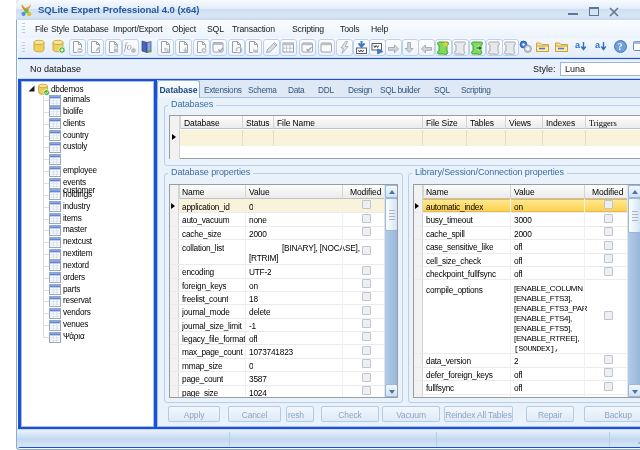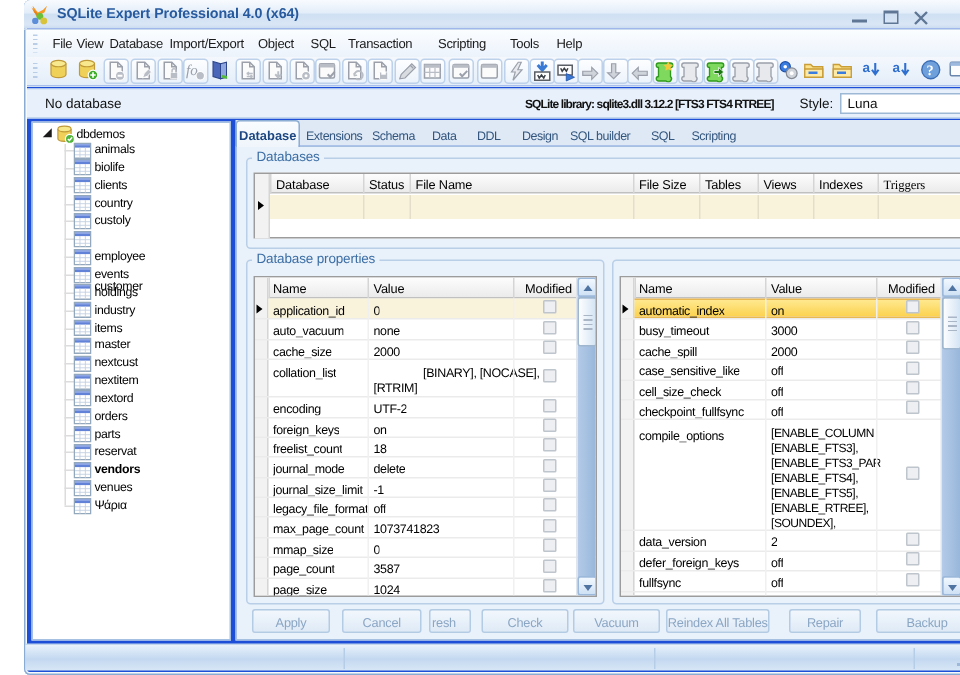--- a/index.html
+++ b/index.html
@@ -73,21 +73,21 @@
     <div class="txt">SQLite Expert Professional 4.0 (x64)</div>
     <div class="wb" style="left:552px;width:10px;height:8px;border-bottom:2px solid #5f7795;"></div>
     <div class="wb" style="left:573px;width:10px;height:9px;border:1px solid #5f7795;border-top:2.5px solid #5f7795;"></div>
     <svg class="wb" style="left:593px;" width="10" height="10" viewBox="0 0 10 10">
         <path d="M1 1 L9 9 M9 1 L1 9" stroke="#5f7795" stroke-width="1.6"></path>
       </svg>
   </div>
   <div id="menubar">
     <div class="grip"></div>
     <div class="mi" style="left:17px;">File</div>
-    <div class="mi" style="left:33px;">View</div>
+    <div class="mi" style="left:33px;">Style</div>
     <div class="mi" style="left:55px;">Database</div>
     <div class="mi" style="left:95px;">Import/Export</div>
     <div class="mi" style="left:154px;">Object</div>
     <div class="mi" style="left:189px;">SQL</div>
     <div class="mi" style="left:214px;">Transaction</div>
     <div class="mi" style="left:274px;">Scripting</div>
     <div class="mi" style="left:322px;">Tools</div>
     <div class="mi" style="left:353px;">Help</div>
   </div>
   <div id="toolbar">
@@ -324,21 +324,20 @@
 <div class="tbtn" style="left:630px;">
         <svg width="15" height="15" viewBox="0 0 15 15">
           <rect x="1" y="7" width="3" height="6" fill="#e8b33c"></rect>
           <rect x="5" y="4" width="3" height="9" fill="#3a7de0"></rect>
           <rect x="9" y="1.5" width="3" height="11.5" fill="#53b83e"></rect>
         </svg>
       </div>
     </div>
   <div id="infobar">
     <div class="nd">No database</div>
-    <div class="lib">SQLite library: sqlite3.dll 3.12.2 [FTS3 FTS4 RTREE]</div>
     <div class="sty">Style:</div>
     <div id="combo">Luna<span class="arr"></span></div>
   </div>
   <div id="tree">
       <svg style="position:absolute;left:6px;top:3px;" width="7" height="7" viewBox="0 0 7 7">
         <polygon points="6.5,0.5 6.5,6.5 0.5,6.5" fill="#1b1b1b"></polygon>
       </svg>
 <svg style="position:absolute;left:15px;top:1px;" width="13" height="13" viewBox="0 0 13 13">
 <path d="M1.6 3 L1.6 9.4 A4.4 1.9 0 0 0 10.4 9.4 L10.4 3" fill="#f0d058" stroke="#c09a38" stroke-width="0.8"></path>
 <ellipse cx="6" cy="3" rx="4.4" ry="1.9" fill="#f8e88c" stroke="#c09a38" stroke-width="0.8"></ellipse>
@@ -491,21 +490,21 @@
 <path d="M4.3 3.4 V10.5 M7.9 3.4 V10.5 M1 5.8 H11 M1 8.2 H11" stroke="#c3d0e2" stroke-width="0.6" fill="none"></path>
 </svg>
 <div class="titem" style="left:41px;top:214.4px;">reservat</div>
 <div class="tline" style="left:21px;top:231.3px;width:8px;height:1px;"></div>
 <svg class="ticon" width="12" height="11" viewBox="0 0 12 11" style="left:27px;top:225.8px;">
 <rect x="0.5" y="0.5" width="11" height="10" fill="#fff" stroke="#93a7bd"></rect>
 <rect x="1" y="1" width="10" height="2.4" fill="#6282d8"></rect>
 <rect x="1" y="1" width="10" height="1" fill="#8da5e4"></rect>
 <path d="M4.3 3.4 V10.5 M7.9 3.4 V10.5 M1 5.8 H11 M1 8.2 H11" stroke="#c3d0e2" stroke-width="0.6" fill="none"></path>
 </svg>
-<div class="titem" style="left:41px;top:226.3px;font-weight:bold;">vendors</div>
+<div class="titem" style="left:41px;top:226.3px;">vendors</div>
 <div class="tline" style="left:21px;top:243.2px;width:8px;height:1px;"></div>
 <svg class="ticon" width="12" height="11" viewBox="0 0 12 11" style="left:27px;top:237.7px;">
 <rect x="0.5" y="0.5" width="11" height="10" fill="#fff" stroke="#93a7bd"></rect>
 <rect x="1" y="1" width="10" height="2.4" fill="#6282d8"></rect>
 <rect x="1" y="1" width="10" height="1" fill="#8da5e4"></rect>
 <path d="M4.3 3.4 V10.5 M7.9 3.4 V10.5 M1 5.8 H11 M1 8.2 H11" stroke="#c3d0e2" stroke-width="0.6" fill="none"></path>
 </svg>
 <div class="titem" style="left:41px;top:238.2px;">venues</div>
 <div class="tline" style="left:21px;top:255.0px;width:8px;height:1px;"></div>
 <svg class="ticon" width="12" height="11" viewBox="0 0 12 11" style="left:27px;top:249.5px;">
@@ -637,20 +636,21 @@
           </div>
           <div class="sbtn" style="top:199px;">
             <div class="sarr" style="left:3px;top:5px;border-left:3px solid transparent;border-right:3px solid transparent;border-top:4px solid #4f74a2;"></div>
           </div>
           <div class="sthumb" style="top:13px;height:33px;">
             <div style="position:absolute;left:3px;top:11px;width:6px;height:10px;background:repeating-linear-gradient(#aab6c6 0 1px, transparent 1px 3px);"></div>
           </div>
         </div>
 </div>
 <div class="group" style="left:250px;top:75px;width:238px;height:230px;"></div>
+<div class="glabel" style="left:254px;top:69px;">Library/Session/Connection properties</div>
 <div class="grid" style="left:255px;top:86px;width:228px;height:214px;overflow:hidden;">
 <div class="ghead" style="height:14px;"></div>
 <div class="hcell" style="left:12px;top:2px;">Name</div>
 <div class="hcell" style="left:100px;top:2px;">Value</div>
 <div class="hcell" style="left:178px;top:2px;">Modified</div>
 <div class="vsep" style="left:9px;height:14px;"></div>
 <div class="vsep" style="left:96px;height:14px;"></div>
 <div class="vsep" style="left:170px;height:14px;"></div>
 <div style="position:absolute;left:0;top:0;width:9px;height:212px;background:#f2f2f2;border-right:1px solid #d5d5d5;"></div>
 <div class="gold" style="position:absolute;left:9px;top:14px;width:204px;height:13px;"></div>
@@ -679,21 +679,21 @@
 <div class="cell" style="left:100px;top:84px;max-width:76px;overflow:hidden;">off</div>
 <div class="chk" style="left:190px;top:82px;"></div>
 <div class="rowsep" style="top:94px;"></div>
 <div class="cell" style="left:12px;top:100px;">compile_options</div>
 <div class="cell" style="left:100px;top:99px;max-width:76px;overflow:hidden;font-size:8px;letter-spacing:-0.3px;">[ENABLE_COLUMN</div>
 <div class="cell" style="left:100px;top:109px;max-width:76px;overflow:hidden;font-size:8px;letter-spacing:-0.3px;">[ENABLE_FTS3],</div>
 <div class="cell" style="left:100px;top:119px;max-width:76px;overflow:hidden;font-size:8px;letter-spacing:-0.3px;">[ENABLE_FTS3_PAR</div>
 <div class="cell" style="left:100px;top:129px;max-width:76px;overflow:hidden;font-size:8px;letter-spacing:-0.3px;">[ENABLE_FTS4],</div>
 <div class="cell" style="left:100px;top:139px;max-width:76px;overflow:hidden;font-size:8px;letter-spacing:-0.3px;">[ENABLE_FTS5],</div>
 <div class="cell" style="left:100px;top:149px;max-width:76px;overflow:hidden;font-size:8px;letter-spacing:-0.3px;">[ENABLE_RTREE],</div>
-<div class="cell" style="left:100px;top:159px;max-width:76px;overflow:hidden;font-size:8px;letter-spacing:-0.3px;">[SOUNDEX],</div>
+<div class="cell" style="left:100px;top:159px;max-width:76px;overflow:hidden;font-size:8px;letter-spacing:-0.3px;font-family:Liberation Mono, monospace;">[SOUNDEX],</div>
 <div class="chk" style="left:190px;top:126px;"></div>
 <div class="rowsep" style="top:168px;"></div>
 <div class="cell" style="left:12px;top:171px;">data_version</div>
 <div class="cell" style="left:100px;top:171px;max-width:76px;overflow:hidden;">2</div>
 <div class="chk" style="left:190px;top:170px;"></div>
 <div class="rowsep" style="top:182px;"></div>
 <div class="cell" style="left:12px;top:185px;">defer_foreign_keys</div>
 <div class="cell" style="left:100px;top:185px;max-width:76px;overflow:hidden;">off</div>
 <div class="chk" style="left:190px;top:183px;"></div>
 <div class="rowsep" style="top:195px;"></div>

